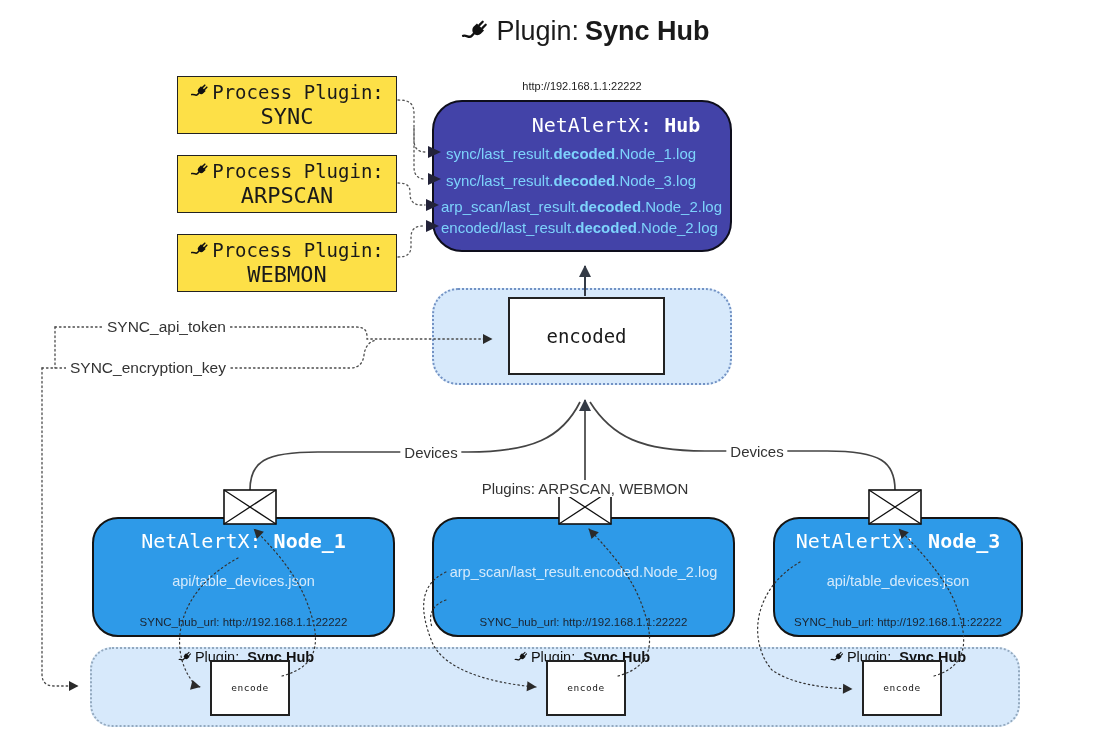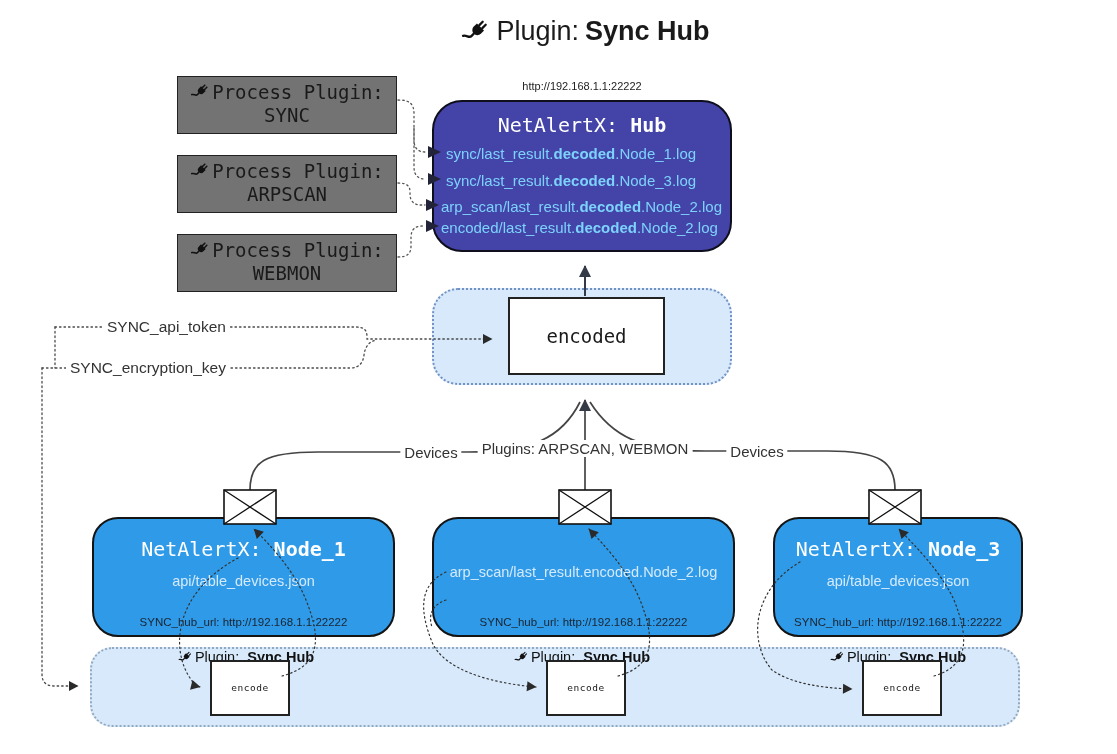--- a/index.html
+++ b/index.html
@@ -13,47 +13,47 @@
   .mono { font-family:"DejaVu Sans Mono","Liberation Mono",monospace; }
   .nowrap { white-space:nowrap; }
   .b { font-weight:bold; }
 
   
   .page-title { top:16px; left:585px; transform:translateX(-50%);
     font-size:27px; color:#1a1a1a; display:flex; align-items:center; gap:6px; }
   .page-title .plug { width:30px; height:30px; }
 
   
-  .pbox { left:177px; width:220px; height:58px; background:#737373;
+  .pbox { left:177px; width:220px; height:58px; background:#fde047;
     border:1.6px solid #222; text-align:center; padding-top:4px; }
   .pbox .l1 { font-size:19px; color:#1a1a1a; display:flex; justify-content:center; align-items:center; gap:2px; }
   .pbox .l1 .plug { width:20px; height:20px; }
-  .pbox .l2 { font-size:19px; color:#1a1a1a; margin-top:1px; }
+  .pbox .l2 { font-size:22px; color:#1a1a1a; margin-top:1px; }
 
   
   .hub { left:432px; top:100px; width:300px; height:152px;
     background:var(--hub-fill); border:2px solid #0e0e1c; border-radius:30px; }
   .hub-title { width:100%; text-align:center; margin-top:11px;
-    font-size:20px; color:#fff; }
+    font-size:20px; color:#fff;margin-left:34px; }
   .hub-line { position:absolute; font-size:15px; color:#7dd3fc; height:18px; }
   .hub-url { top:80px; left:432px; width:300px; text-align:center;
     font-size:11px; color:#1d1d1d; }
 
   
   .panel { background:var(--panel-fill); }
   .decode-panel { left:432px; top:288px; width:300px; height:97px;
     border:2px dotted #7292c4; border-radius:26px; }
   .decode-box { left:508px; top:297px; width:157px; height:78px; background:#fff;
     border:2px solid #222; text-align:center; line-height:74px;
     font-size:19px; color:#1a1a1a; }
 
   
   .node { top:517px; height:120px; background:var(--node-fill);
     border:2px solid #141414; border-radius:26px; color:#fff; }
-  .node-title { width:100%; text-align:center; margin-top:18px; font-size:20px; }
+  .node-title { width:100%; text-align:center; margin-top:10px; font-size:20px; }
   .node-file { position:absolute; width:100%; text-align:center;
     font-size:14.5px; color:#D5EAFB; }
   .node-url { position:absolute; bottom:7px; width:100%; text-align:center;
     font-size:11.5px; color:#13233a; font-weight:bold; color:#1b2430; font-weight:normal; }
 
   
   .bottom-panel { left:90px; top:647px; width:930px; height:80px;
     border:2px dotted #93a9bf; border-radius:22px; }
   .encode-box { top:660px; width:80px; height:56px; background:#fff;
     border:2px solid #222; text-align:center; line-height:52px;
@@ -257,16 +257,16 @@
       <g>
         <rect x="869" y="490" width="52" height="34" fill="#fff" stroke="#111" stroke-width="1.6"></rect>
         <path d="M869,490 L921,524 M921,490 L869,524" stroke="#111" stroke-width="1.3" fill="none"></path>
       </g>
     </g>
   </svg>
 
   <div class="abs line-label small-label" style="left:103px;top:318px">SYNC_api_token</div>
   <div class="abs line-label small-label" style="left:66px;top:359px">SYNC_encryption_key</div>
   <div class="abs line-label" style="left:431px;top:444px;transform:translateX(-50%)">Devices</div>
-  <div class="abs line-label" style="left:585px;top:440px;transform:translateX(-50%)">Plugins: ARPSCAN, WEBMON</div>
+  <div class="abs line-label" style="left:585px;top:480px;transform:translateX(-50%)">Plugins: ARPSCAN, WEBMON</div>
   <div class="abs line-label" style="left:757px;top:443px;transform:translateX(-50%)">Devices</div>
 
 </div>
 
 </body></html>

